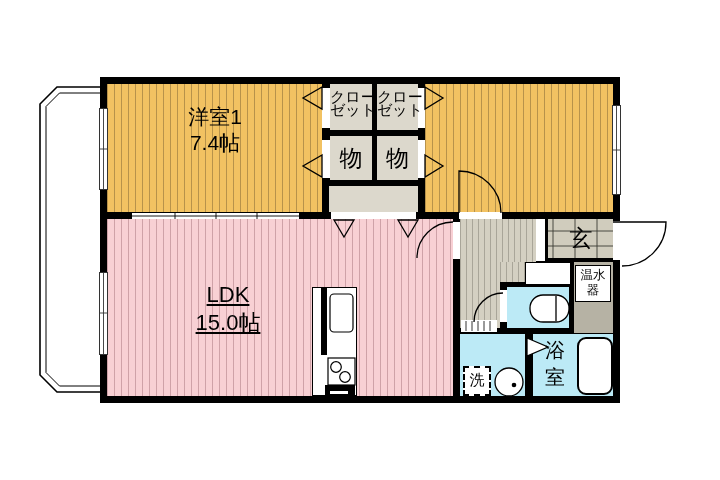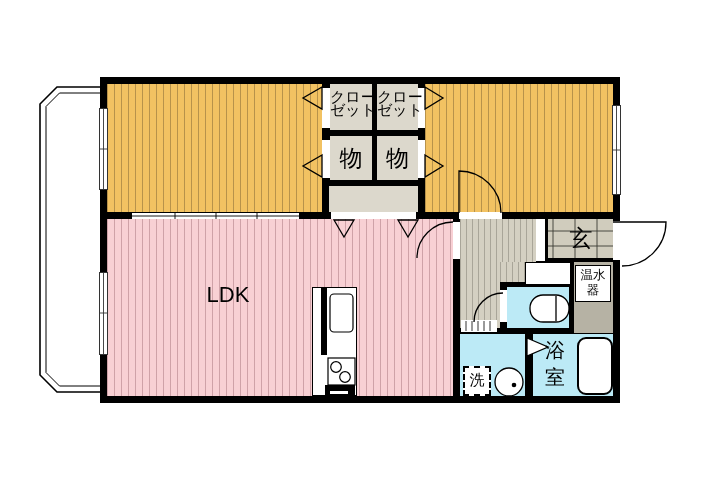--- a/index.html
+++ b/index.html
@@ -19,21 +19,21 @@
   .heater{background:#b6b2a4;}
   .wet{background:#bceaf6;}
   .white{background:#fff;}
   .bordered{border:1px solid #000;box-sizing:border-box;}
   .window{background:#fff;border:1px solid #333;box-sizing:border-box;}
   .bathtub{background:#fff;border:2px solid #000;border-radius:9px;box-sizing:border-box;}
   .dashedbox{background:#fff;border:2px dashed #000;box-sizing:border-box;}
   
   .lbl{position:absolute;text-align:center;white-space:nowrap;}
   .room-lbl{font-size:21px;line-height:26px;font-weight:500;}
-  .ldk-lbl{font-size:22px;line-height:28px;font-weight:500;}
+  .ldk-lbl{font-size:22px;line-height:28px;font-weight:500;text-decoration:underline;}
   .closet-lbl{font-size:15px;line-height:13px;}
   .mono-lbl{font-size:23px;line-height:24px;}
   .cwide-lbl{font-size:15px;line-height:17px;}
   .genkan-lbl{font-size:23px;line-height:24px;}
   .heater-lbl{font-size:12.5px;line-height:15px;}
   .bath-lbl{font-size:20px;line-height:27px;}
   .laundry-lbl{font-size:15px;line-height:16px;}
   svg.overlay{position:absolute;left:0;top:0;width:720px;height:480px;pointer-events:none;}
 </style>
 </head>
@@ -157,22 +157,27 @@
       <rect x="530" y="295" width="39" height="27" rx="13" fill="#fff" stroke="#000" stroke-width="1.3"></rect>
       <line x1="556" y1="296" x2="556" y2="321" stroke="#000" stroke-width="1.3"></line>
     </g>
 
     <g>
       <circle cx="509" cy="382" r="14" fill="#fff" stroke="#000" stroke-width="1.3"></circle>
       <circle cx="514" cy="385" r="2.3" fill="#000"></circle>
     </g>
   </svg>
 
+  <div class="lbl room-lbl" style="left:145px;top:104px;width:140px;">
+    <span>洋室1</span><br>
+    <span>7.4帖</span>
+  </div>
   <div class="lbl ldk-lbl" style="left:158px;top:281px;width:140px;">
     <span>LDK</span><br>
+    <span>15.0帖</span>
   </div>
   <div class="lbl closet-lbl" style="left:330px;top:90px;width:42px;">
     <span>クロー</span><br>
     <span>ゼット</span>
   </div>
   <div class="lbl closet-lbl" style="left:377px;top:90px;width:41px;">
     <span>クロー</span><br>
     <span>ゼット</span>
   </div>
   <div class="lbl mono-lbl" style="left:330px;top:146px;width:42px;">物</div>

